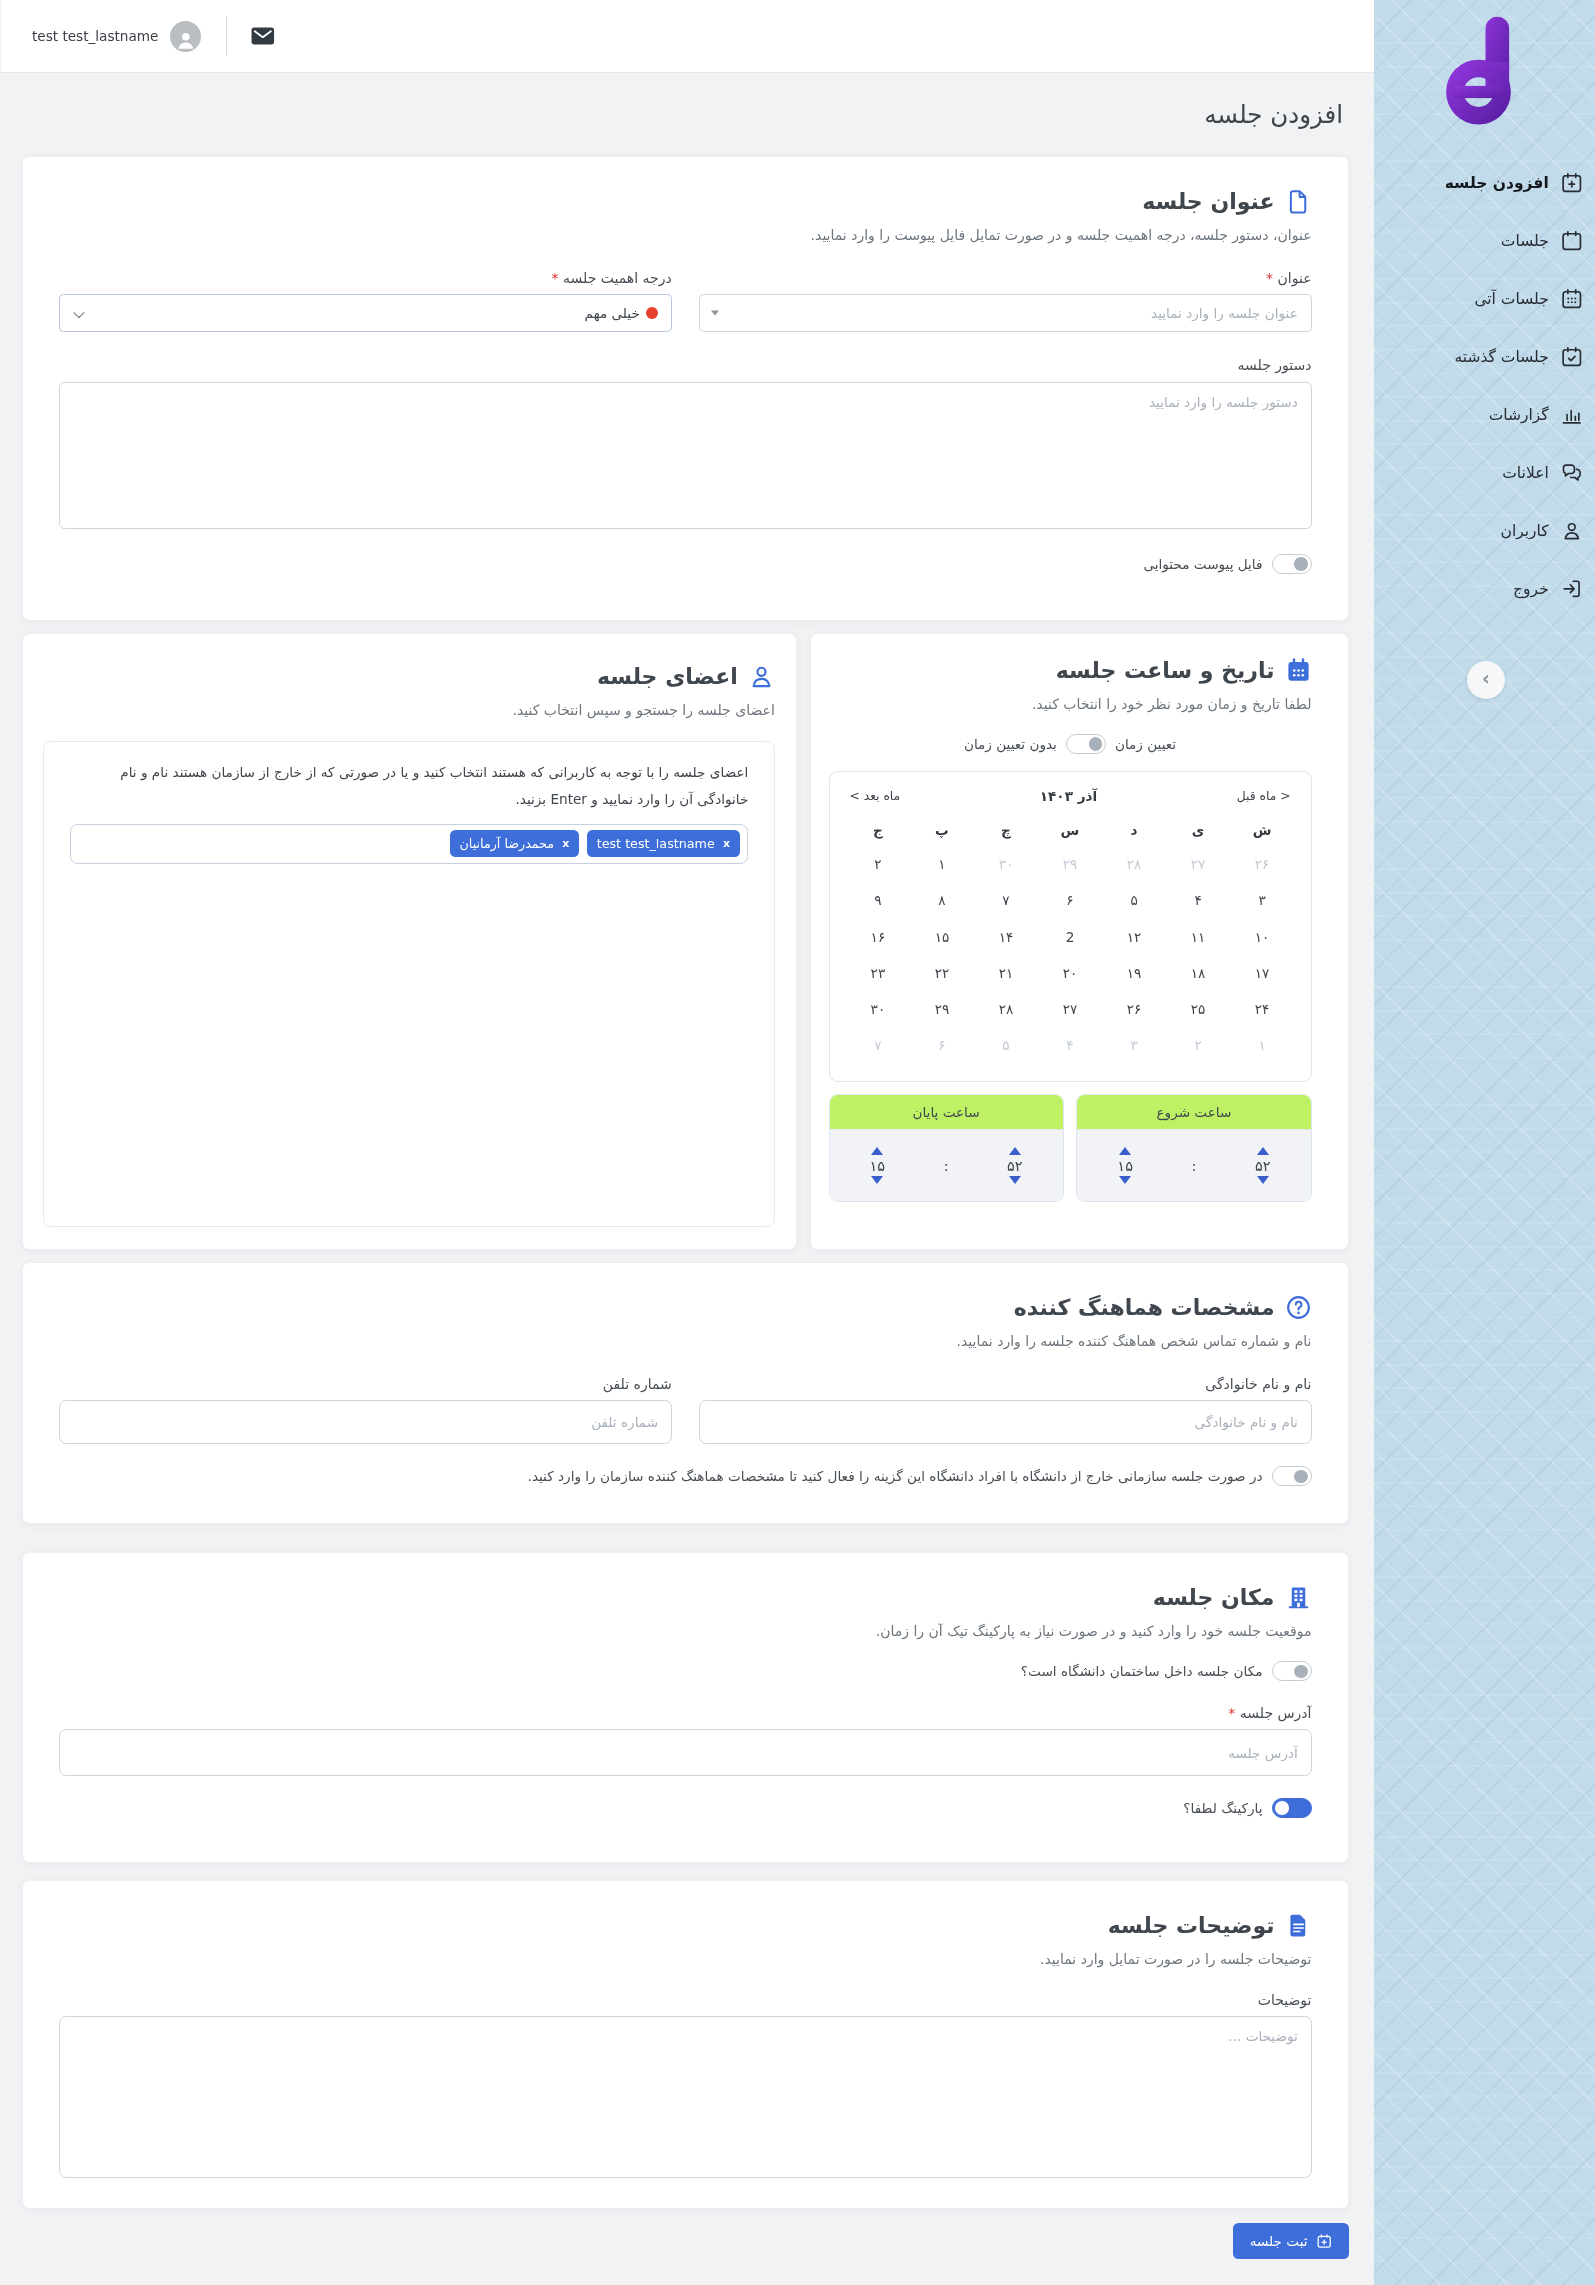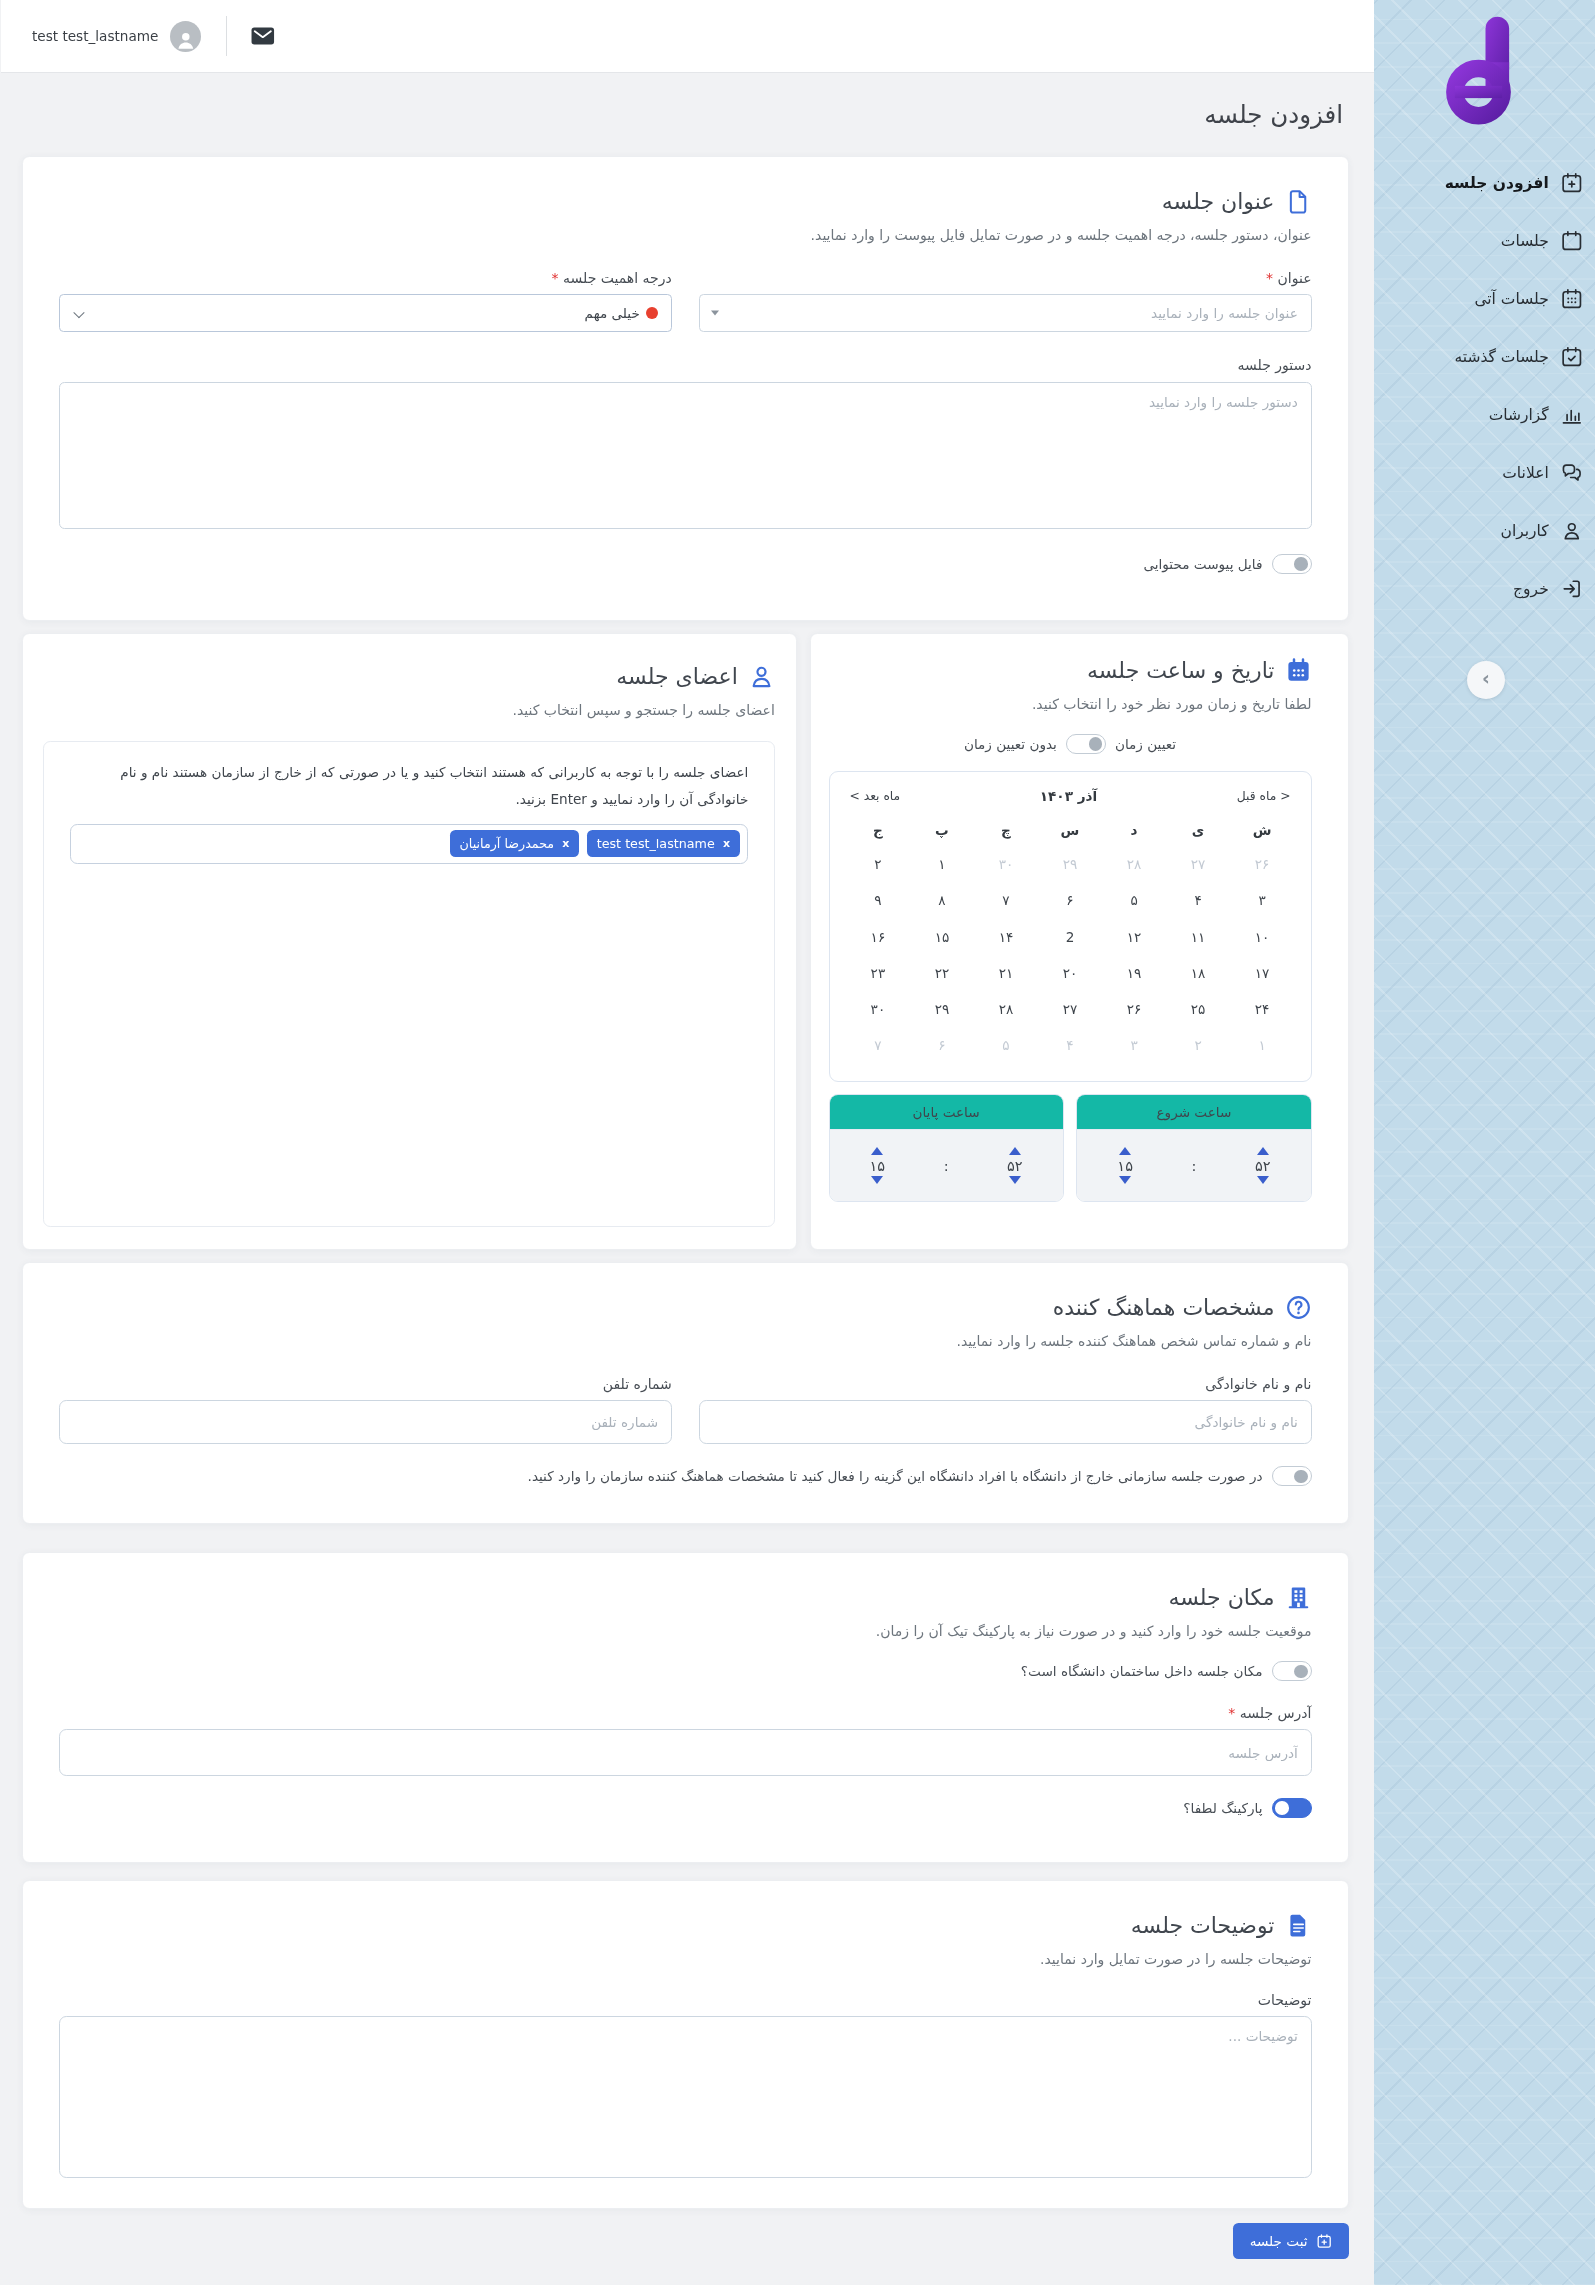--- a/index.html
+++ b/index.html
@@ -60,21 +60,21 @@
 
   
   .main{ position:absolute; top:73px; left:0; width:1374px; padding:27px 25.5px 19px 22px; }
   .page-title{ font-size:24.5px; font-weight:500; color:#3f434a; margin:0 5.5px 27px 0; }
 
   .card{
     background:#fff; border:0.9px solid #eceef1; border-radius:7.3px;
     box-shadow:0 1.8px 7.3px rgba(60,70,90,.05);
   }
   .card-head{ display:flex; align-items:center; gap:10px; }
-  .card-head h2{ font-size:22px; font-weight:400; color:#40464e; }
+  .card-head h2{ font-size:22px; font-weight:700; color:#40464e; }
   .head-icon{ width:27px; height:27px; color:#3e6ed9; flex:none; }
   .head-icon svg{ width:100%; height:100%; }
   .card-sub{ font-size:14px; color:#6d757d; margin-top:11.8px; }
 
   .c1{ padding:31px 36px 36px; min-height:465px; margin-bottom:11.8px; }
   .form-row{ display:flex; gap:27px; margin-top:27px; }
   .field{ flex:1; }
   .lbl{ display:inline-block; font-size:14px; color:#474d54; margin-bottom:8.2px; }
   .req{ color:#e03131; }
   .input-wrap{ position:relative; }
@@ -131,21 +131,21 @@
   .cal-month{ font-weight:700; font-size:13.6px; color:#33393f; }
   .cal-grid{ display:grid; grid-template-columns:repeat(7,1fr); margin-top:12.7px; row-gap:5.5px; }
   .cal-wd{ text-align:center; font-weight:700; font-size:13.6px; color:#343a40; padding:5.5px 0; }
   .cal-day{ text-align:center; font-size:13.6px; color:#3e444b; padding:7.3px 0; border-radius:5.5px; cursor:pointer; }
   .cal-day.muted{ color:#c3cad3; }
 
   .time-row{ display:flex; gap:12.7px; margin-top:12.7px; }
   .time-box{ flex:1; border:1.5px solid #dde5f0; border-radius:9px; overflow:hidden; background:#fff; }
   .time-head{
     height:35px; display:flex; align-items:center; justify-content:center;
-    font-size:13.6px; color:#40464d; border-bottom:0.9px solid #e6ebf3; background:#14b8a6;
+    font-size:13.6px; color:#40464d; border-bottom:0.9px solid #e6ebf3; background:#bef264;
   }
   .time-body{
     height:71px; background:#f1f3f6; display:flex; align-items:center;
     justify-content:space-between; padding:0 40px;
   }
   .spin{ display:flex; flex-direction:column; align-items:center; gap:2.7px; }
   .tri-up{ width:0; height:0; border-left:6.4px solid transparent; border-right:6.4px solid transparent; border-bottom:8.2px solid #3a5ecc; cursor:pointer; }
   .tri-down{ width:0; height:0; border-left:6.4px solid transparent; border-right:6.4px solid transparent; border-top:8.2px solid #3a5ecc; cursor:pointer; }
   .spin-val{ font-size:14.5px; color:#3e444b; }
   .colon{ font-size:14.5px; color:#3e444b; }

